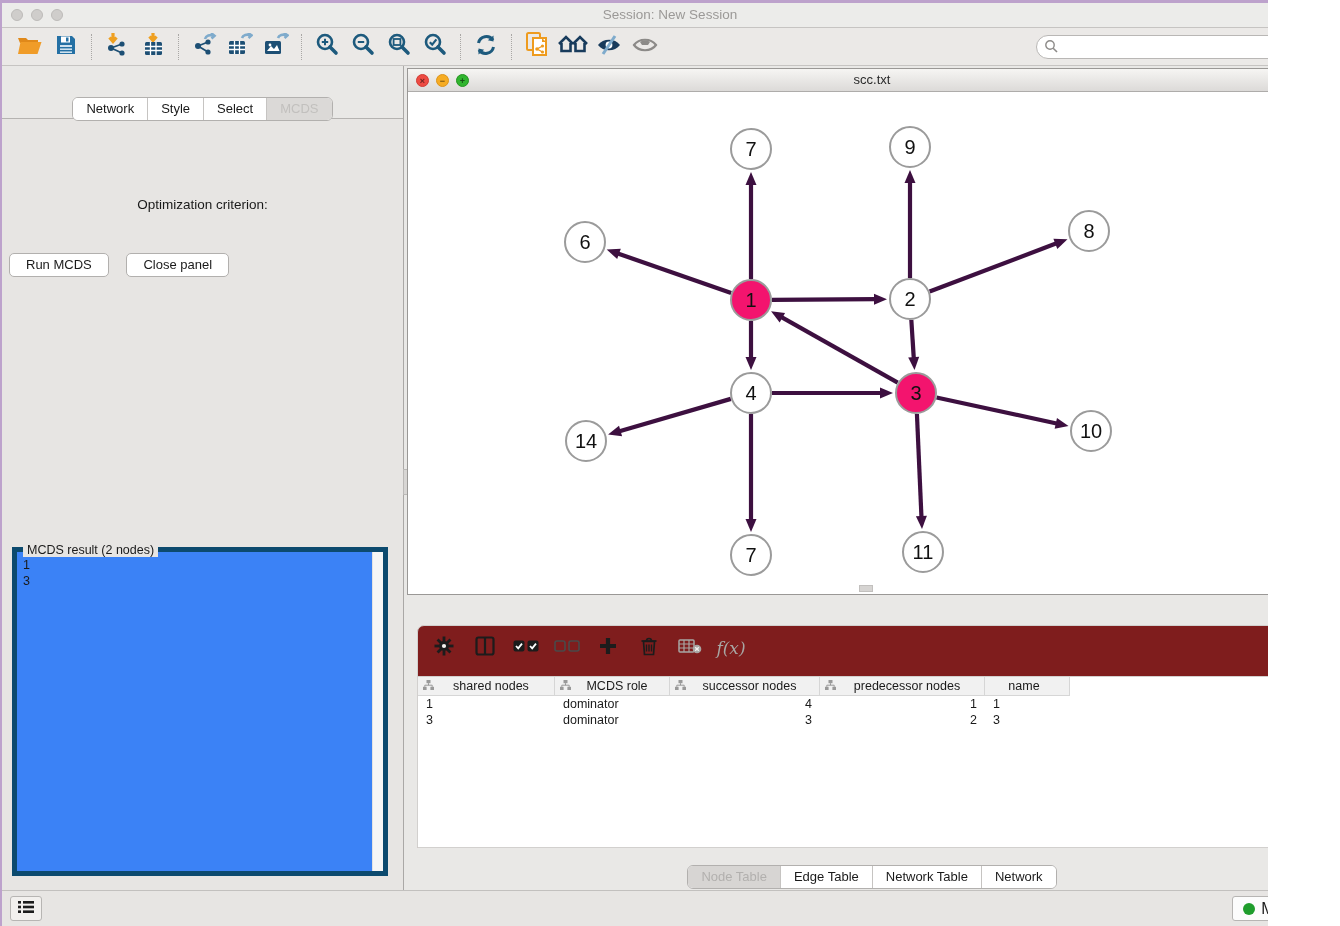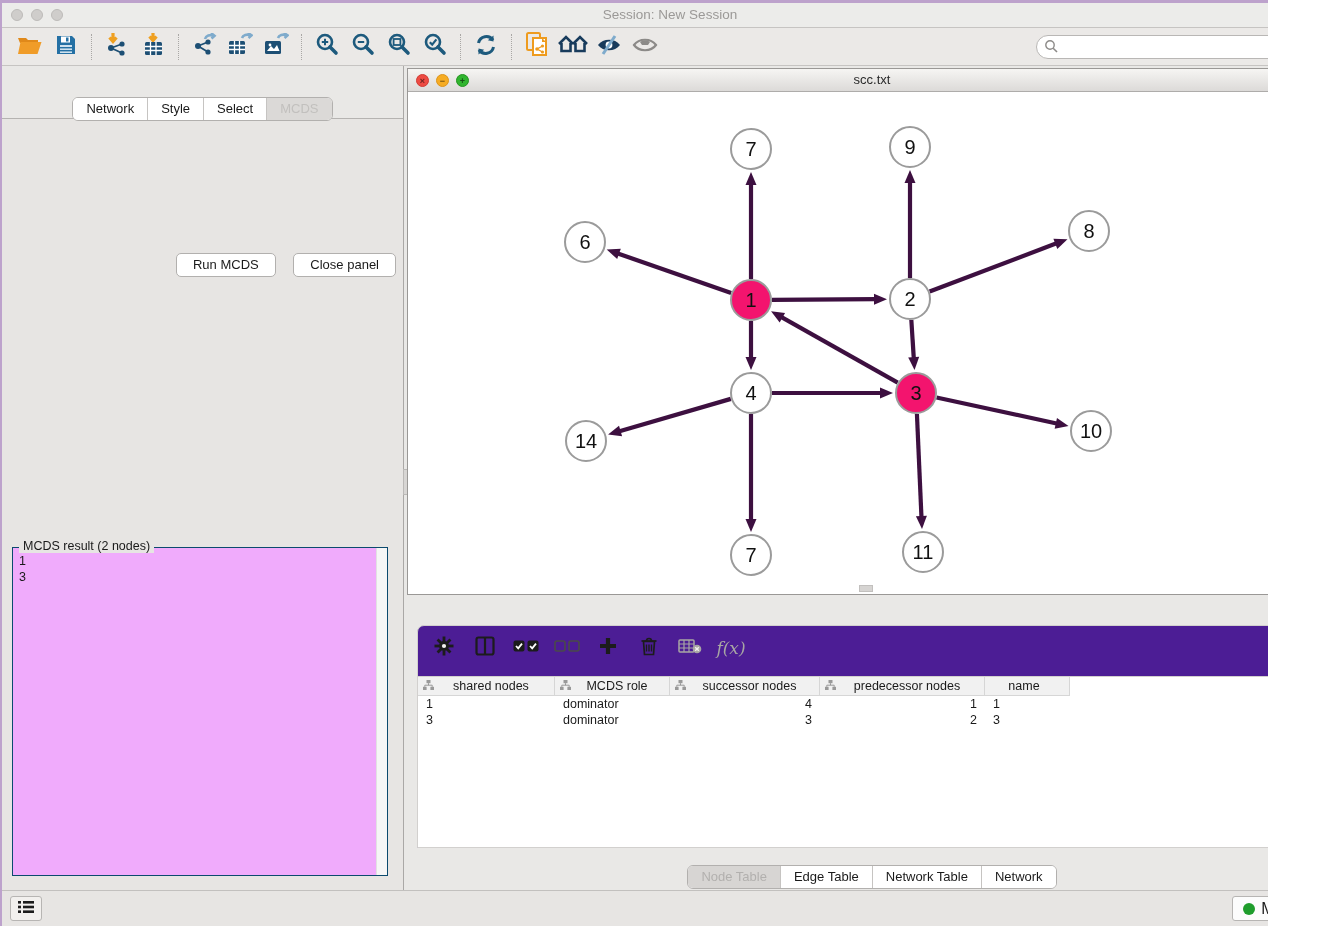--- a/index.html
+++ b/index.html
@@ -36,24 +36,24 @@
   .cp-body { position:absolute; left:0; top:52px; width:100%; bottom:0; background:#e7e5e3; border-top:1px solid #b5b3b1; }
 
   .seg { display:inline-flex; border:1px solid #b2b0ae; border-radius:6px; overflow:hidden; background:#fff; }
   .seg-tab { padding:3px 13px 4px; font-size:13px; background:#fff; border-right:1px solid #c6c4c2; color:#1a1a1a; }
   .seg-tab:last-child { border-right:none; }
   .seg-tab.active { background:#dbd9d7; color:#c2c0be; }
 
   .opt-label { position:absolute; left:0; right:0; top:78px; text-align:center; font-size:13.5px; }
   .criterion-select { position:absolute; left:42px; right:47px; top:101px; height:23px; background:#fff; border:1px solid #aaa8a6; border-radius:4px; display:flex; align-items:center; padding-left:9px; font-size:13px; }
   .stepper { position:absolute; right:6px; top:3px; }
-  .cp-buttons { position:absolute; left:0; right:0; top:134px; text-align:right; }
+  .cp-buttons { position:absolute; left:0; right:0; top:134px; text-align:left; }
   .btn { display:inline-block; background:#fff; border:1px solid #b2b0ae; border-radius:5px; padding:3px 16px 4px; font-size:13px; margin:0 7px; }
 
-  .result-box { position:absolute; left:10px; right:15px; top:428px; bottom:14px; border:1px solid #0c4a6e; background:#f0abfc;padding-left:10px; }
+  .result-box { position:absolute; left:10px; right:15px; top:428px; bottom:14px; border:5px solid #0c4a6e; background:#3b82f6;padding-left:10px; }
   .result-legend { position:absolute; left:6px; top:-9px; background:#e7e5e3; padding:0 4px; font-size:12.5px; }
   .result-text { position:absolute; left:6px; top:5px; font-size:12.5px; line-height:16px; white-space:pre-line; }
   .result-scroll { position:absolute; right:0; top:0; bottom:0; width:11px; background:#f6f6f6; border-left:1px solid #e2e2e2; }
 
   
   .network-window { position:absolute; left:405px; top:2px; width:930px; height:527px; border:1px solid #9a9896; background:#fff; }
   .nw-titlebar { position:absolute; left:0; top:0; width:100%; height:23px; background:linear-gradient(#f6f5f3,#dcdad8); border-bottom:1px solid #aeacaa; }
   .nw-lights { position:absolute; left:8px; top:5px; display:flex; gap:7px; }
   .nw-light { width:13px; height:13px; border-radius:50%; font-size:9px; font-weight:bold; display:flex; align-items:center; justify-content:center; color:rgba(0,0,0,.55); }
   .nw-red { background:#ee4b43; border:1px solid #d03b34; }
@@ -62,21 +62,21 @@
   .nw-title { position:absolute; left:0; right:0; top:3px; text-align:center; font-size:13px; color:#2a2a2a; }
   .network-canvas { position:absolute; left:0; top:23px; width:928px; height:502px; background:#fff; overflow:hidden; }
   .network-canvas svg { position:absolute; left:0; top:0; }
   .graph-node { position:absolute; width:42px; height:42px; border-radius:50%; background:#fff; border:2.5px solid #9b9b9b; display:flex; align-items:center; justify-content:center; font-size:20px; color:#111; }
   .graph-node.dominator { background:#f3146e; }
   .nw-hscroll-thumb { position:absolute; left:451px; bottom:2px; width:14px; height:7px; background:#d6d4d2; border:1px solid #c2c0be; }
 
   
   .table-panel { position:absolute; left:405px; top:530px; width:930px; bottom:3px; }
   .tp-header { position:absolute; left:0; top:0; width:100%; height:24px; }
-  .tp-box { position:absolute; left:10px; right:10px; top:29px; height:223px; background:#4c1d95; border:1px solid #d2d0ce; border-radius:7px 7px 0 0; }
+  .tp-box { position:absolute; left:10px; right:10px; top:29px; height:223px; background:#7f1d1d; border:1px solid #d2d0ce; border-radius:7px 7px 0 0; }
   .tp-toolbar { position:absolute; left:0; top:0; width:100%; height:43px; display:flex; align-items:center; padding-left:12px; gap:13px; }
   .tp-toolbtn { width:28px; height:28px; display:flex; align-items:center; justify-content:center; }
   .fx-label { font-family:"DejaVu Serif",serif; font-style:italic; font-size:17px; color:#a8a6a4; }
   .tp-table { position:absolute; left:0; top:50px; right:0; bottom:0; background:#fff; border-top:1px solid #d2d0ce; }
   .tp-thead { display:flex; height:19px; }
   .tp-th { background:#f1f1f1; border-right:1px solid #d6d6d6; border-bottom:1px solid #d6d6d6; display:flex; align-items:center; font-size:12.5px; }
   .tp-th .th-label { flex:1; text-align:center; padding-right:6px; }
   .th-tree { margin-left:5px; }
   .tp-row { display:flex; height:16px; font-size:12.5px; }
   .tp-cell { padding:0 8px; line-height:16px; }
@@ -247,20 +247,21 @@
     <div class="control-panel">
       <div class="cp-tabs">
         <span class="seg">
           <span class="seg-tab">Network</span>
           <span class="seg-tab">Style</span>
           <span class="seg-tab">Select</span>
           <span class="seg-tab active">MCDS</span>
         </span>
       </div>
       <div class="cp-body">
+        <div class="opt-label">Optimization criterion:</div>
         <div class="cp-buttons">
           <span class="btn">Run MCDS</span>
           <span class="btn">Close panel</span>
         </div>
         <div class="result-box">
           <span class="result-legend">MCDS result (2 nodes)</span>
           <div class="result-text">1
 3</div>
           <div class="result-scroll"></div>
         </div>

